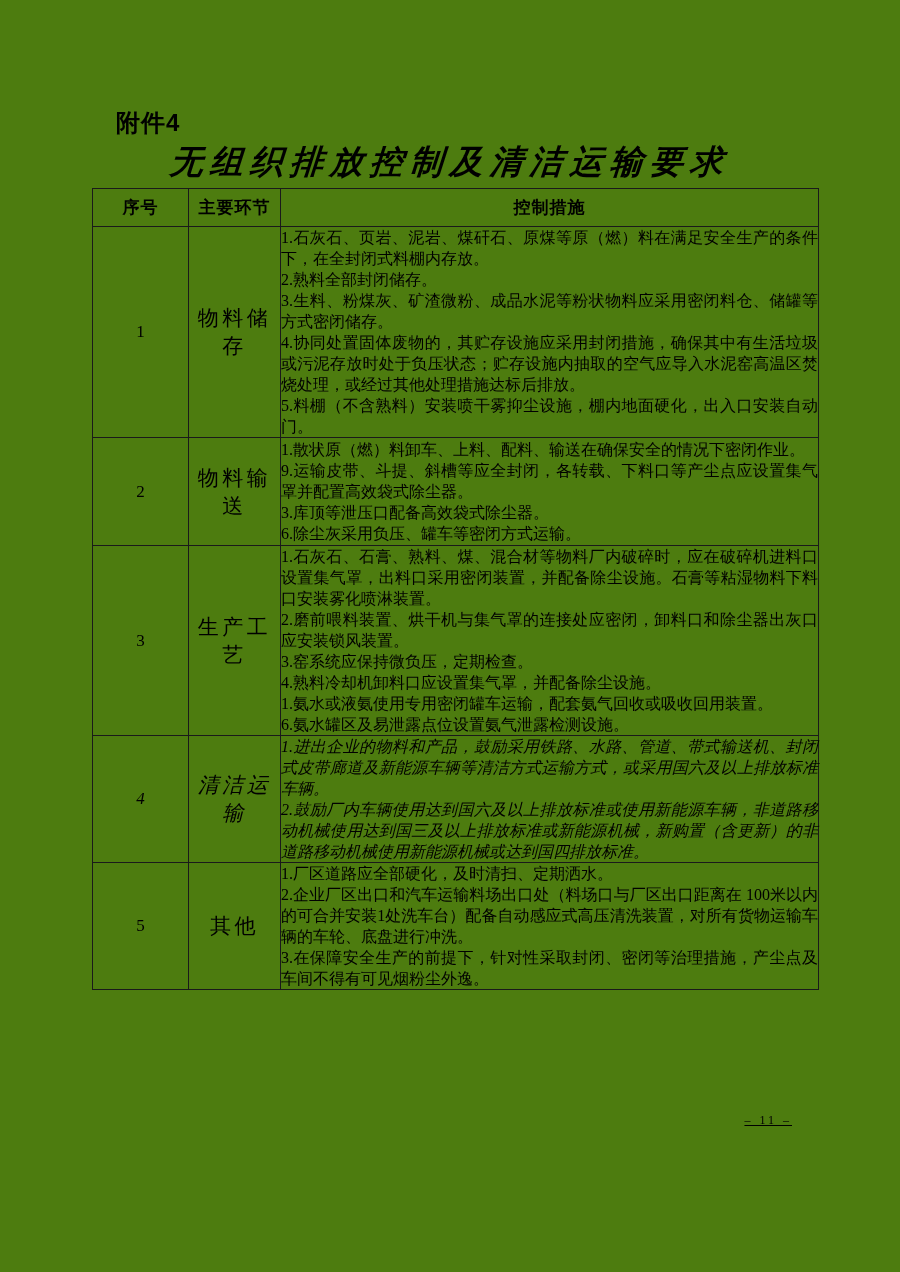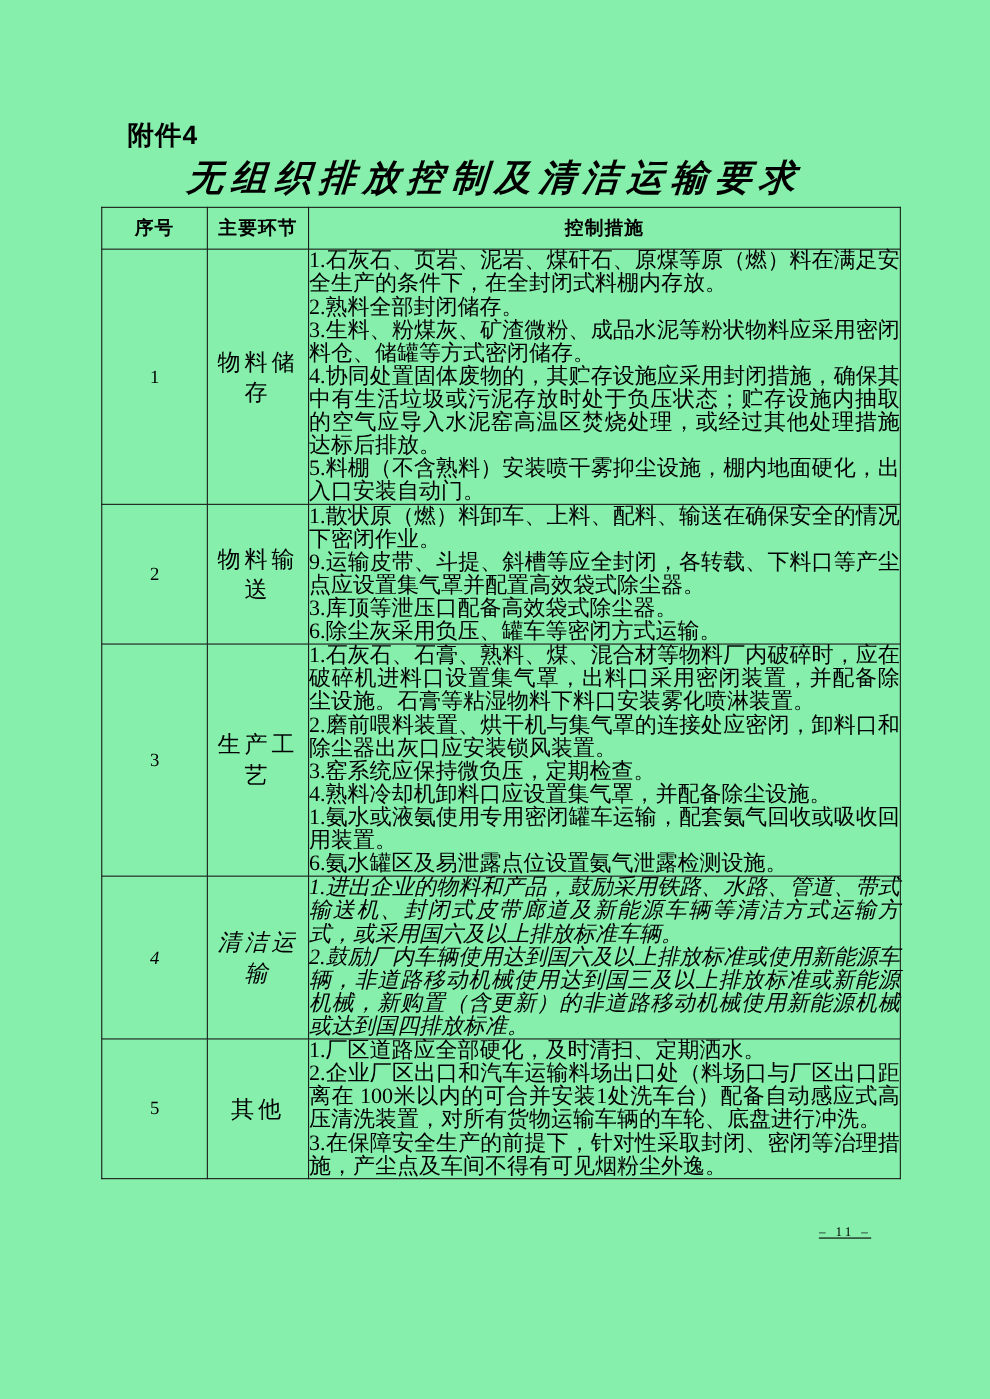--- a/index.html
+++ b/index.html
@@ -1,20 +1,20 @@
 <!DOCTYPE html>
 <html><head>
 <meta charset="utf-8">
 <style>
   html, body { margin: 0; padding: 0; background: #ffffff; }
   .page {
     position: relative;
     width: 900px;
     height: 1272px;
-    background: #86efac;
+    background: #4d7c0f;
     color: #000000;
     font-family: "Liberation Serif", serif;
     overflow: hidden;
   }
   .attachment-label {
     position: absolute;
     left: 116px;
     top: 107px;
     font-family: "Liberation Sans", sans-serif;
     font-weight: 600;
@@ -60,21 +60,21 @@
     font-size: 17px;
   }
   .cell-stage {
     text-align: center;
     font-size: 21px;
     letter-spacing: 3.5px;
   }
   .cell-measures {
     vertical-align: top;
     padding: 1px 4px 1px 5px;
-    font-size: 20px;
+    font-size: 16px;
     line-height: 21px;
     text-align: justify;
     text-justify: inter-character;
   }
   .measure-item { margin: 0; }
   
   .control-table tbody tr:nth-child(1) > td { height: 206px; }
   .control-table tbody tr:nth-child(2) > td { height: 107px; }
   .control-table tbody tr:nth-child(3) > td { height: 187px; }
   .control-table tbody tr:nth-child(4) > td { height: 118px; font-style: italic; }

